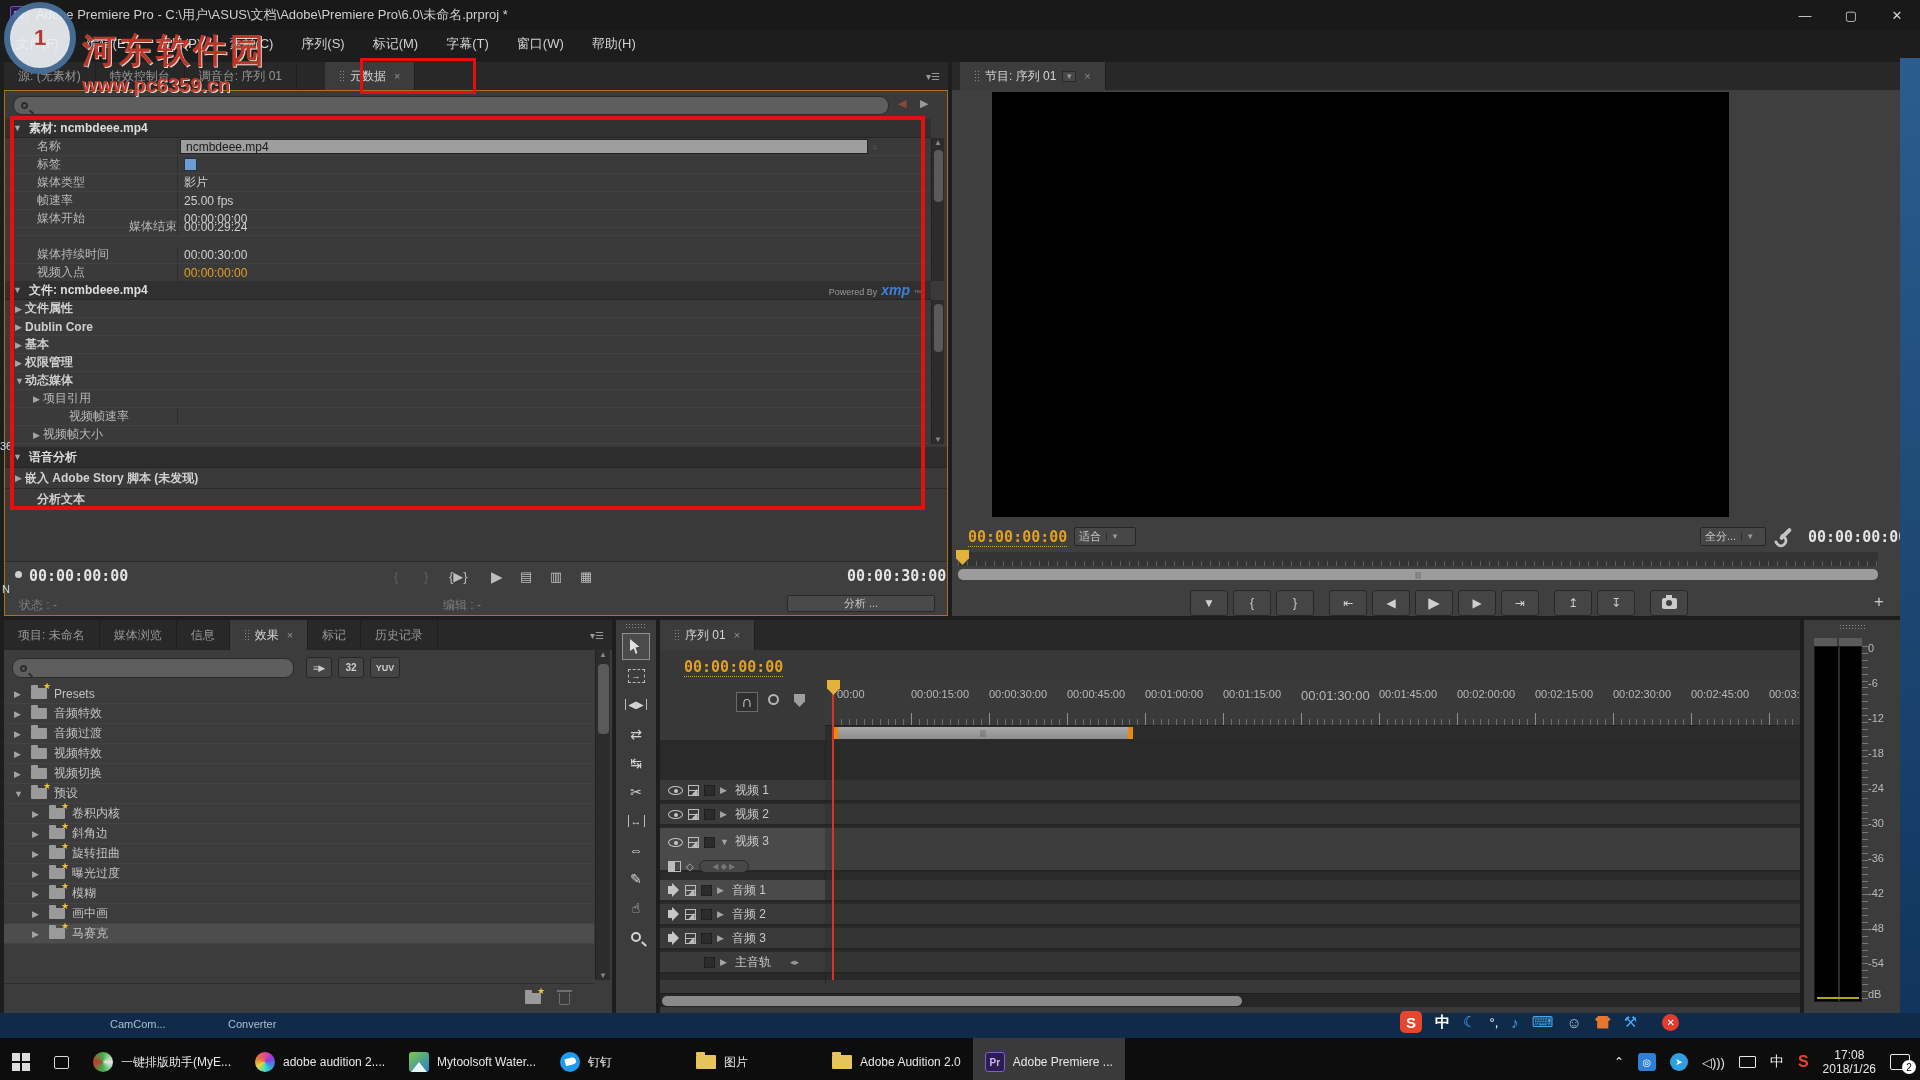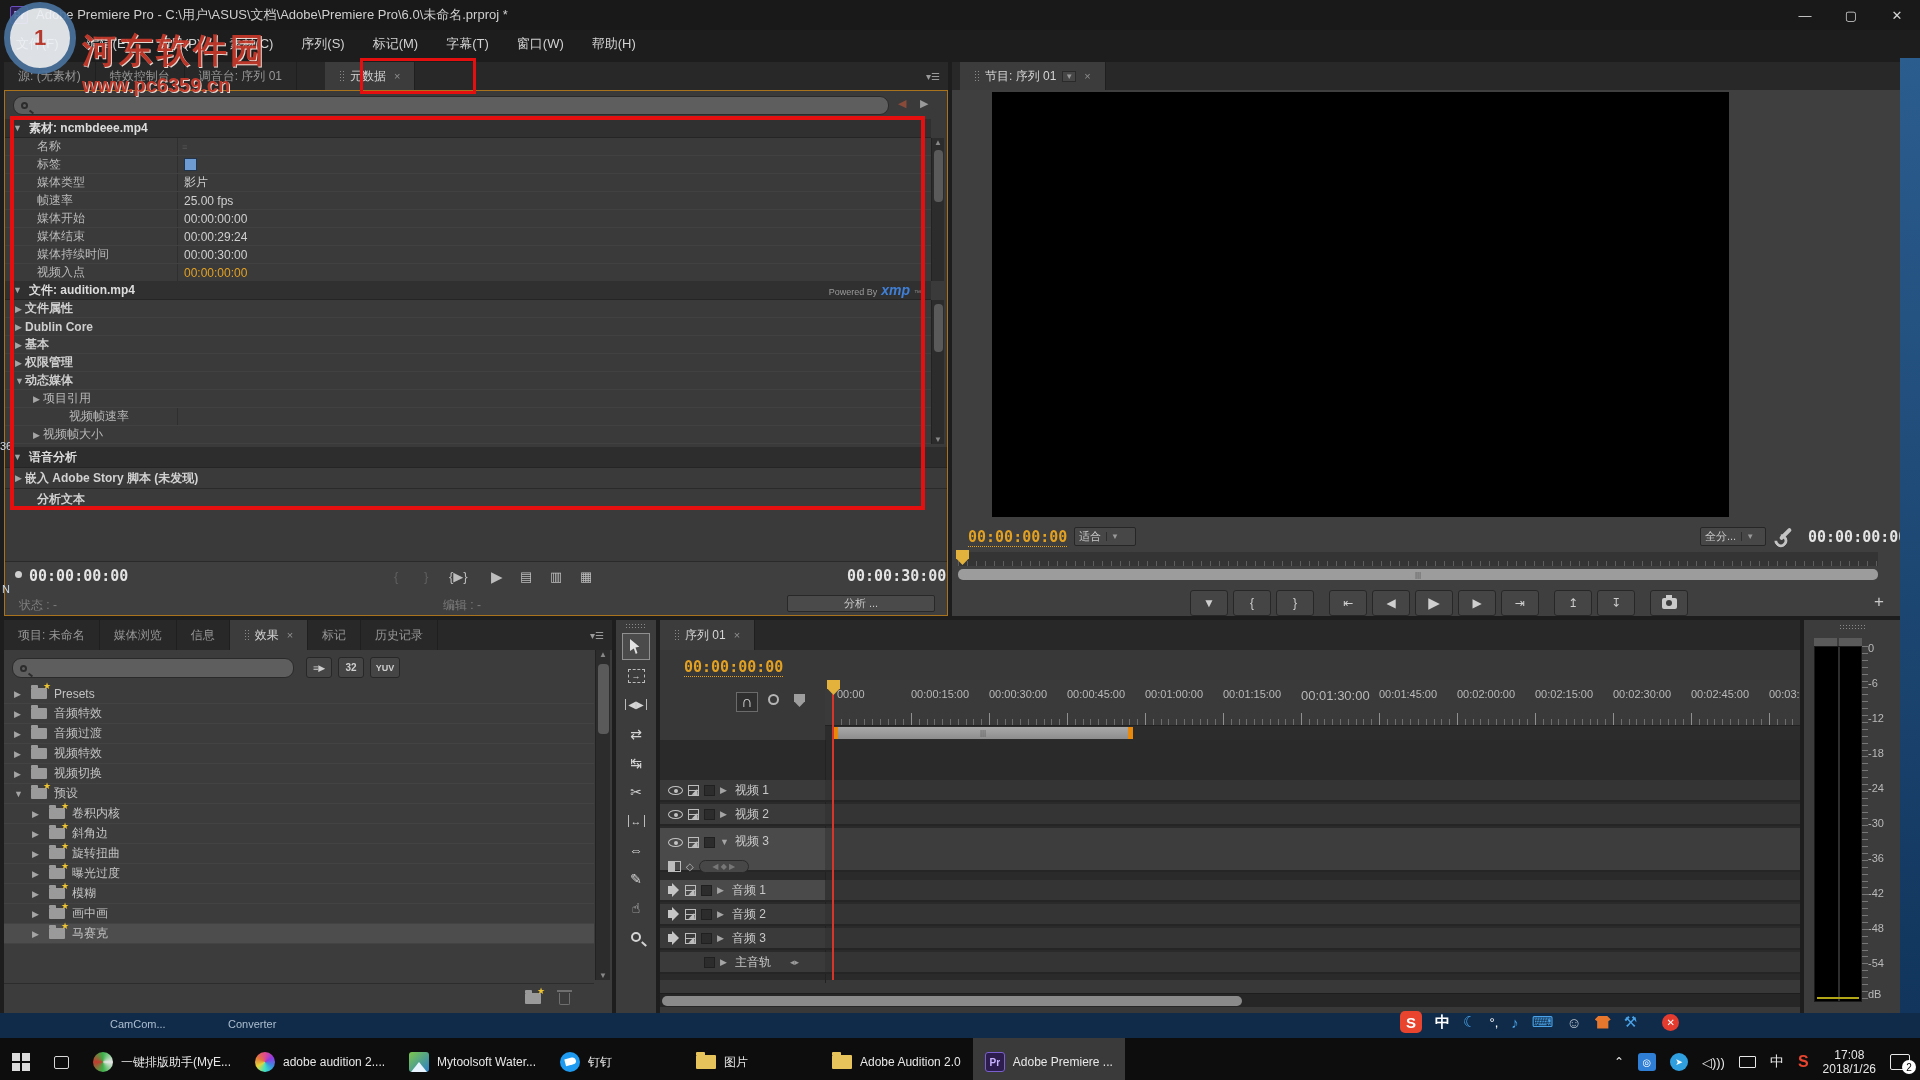--- a/index.html
+++ b/index.html
@@ -188,20 +188,21 @@
         <span style="position:absolute; left:893px; top:6px; color:#8a4a3a; font-size:11px;">◀</span>
         <span style="position:absolute; left:915px; top:6px; color:#9a9a9a; font-size:11px;">▶</span>
 
         <div class="meta-header" style="top:28px;">
           <span class="tri">▼</span>
           <span>素材: ncmbdeee.mp4</span>
         </div>
         <div class="meta-row" style="top:47px;">
           <span class="lbl">名称</span>
           <span class="val" style="padding:0;">
+            <span style="display:flex;align-items:center;background:#9e9e9e;color:#1b1b1b;height:15px;width:688px;margin-left:2px;padding-left:5px;border:1px solid #242424;">ncmbdeee.mp4</span>
             <span style="color:#555;font-size:9px;margin-left:4px;">≡</span>
           </span>
         </div>
         <div class="meta-row" style="top:65px;">
           <span class="lbl">标签</span>
           <span class="val">
               <span style="width:13px;height:13px;background:#6e9bd1;border:1px solid #20344e;"></span>
             </span>
         </div>
         <div class="meta-row" style="top:83px;">
@@ -209,40 +210,40 @@
           <span class="val">影片</span>
         </div>
         <div class="meta-row" style="top:101px;">
           <span class="lbl">帧速率</span>
           <span class="val">25.00 fps</span>
         </div>
         <div class="meta-row" style="top:119px;">
           <span class="lbl">媒体开始</span>
           <span class="val">00:00:00:00</span>
         </div>
-        <div class="meta-row" style="top:137px;">
+        <div class="meta-row" style="top:127px;text-align:right;">
           <span class="lbl">媒体结束</span>
           <span class="val">00:00:29:24</span>
         </div>
         <div class="meta-row" style="top:155px;">
           <span class="lbl">媒体持续时间</span>
           <span class="val">00:00:30:00</span>
         </div>
         <div class="meta-row" style="top:173px; height:17px; overflow:hidden; border-bottom:none;">
           <span class="lbl">视频入点</span>
           <span class="val" style="color:#e3a122;">00:00:00:00</span>
         </div>
         <div class="vscroll" style="right:3px; top:47px; height:143px;">
           <div style="text-align:center;color:#888;font-size:8px;">▲</div>
           <div class="vthumb" style="top:12px; height:52px;"></div>
         </div>
 
         <div class="meta-header" style="top:190px;">
           <span class="tri">▼</span>
-          <span>文件: audition.mp4</span>
+          <span>文件: ncmbdeee.mp4</span>
           <span style="margin-left:auto; margin-right:10px; font-weight:normal; font-size:9px; color:#9a9a9a; display:flex; align-items:baseline; gap:4px;">
             <span>Powered By</span>
             <span style="color:#3f7fd6; font-weight:bold; font-style:italic; font-size:14px;">xmp</span>
             <span style="font-size:7px; color:#8a8a8a;">™</span>
           </span>
         </div>
         <div class="meta-row" style="top:209px;">
           <span class="tri" style="margin-left:10px;">▶</span>
           <span style="font-weight:bold;color:#cfcfcf;">文件属性</span>
         </div>

